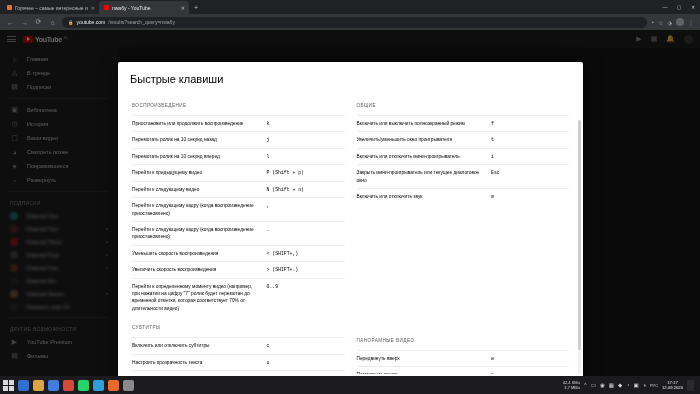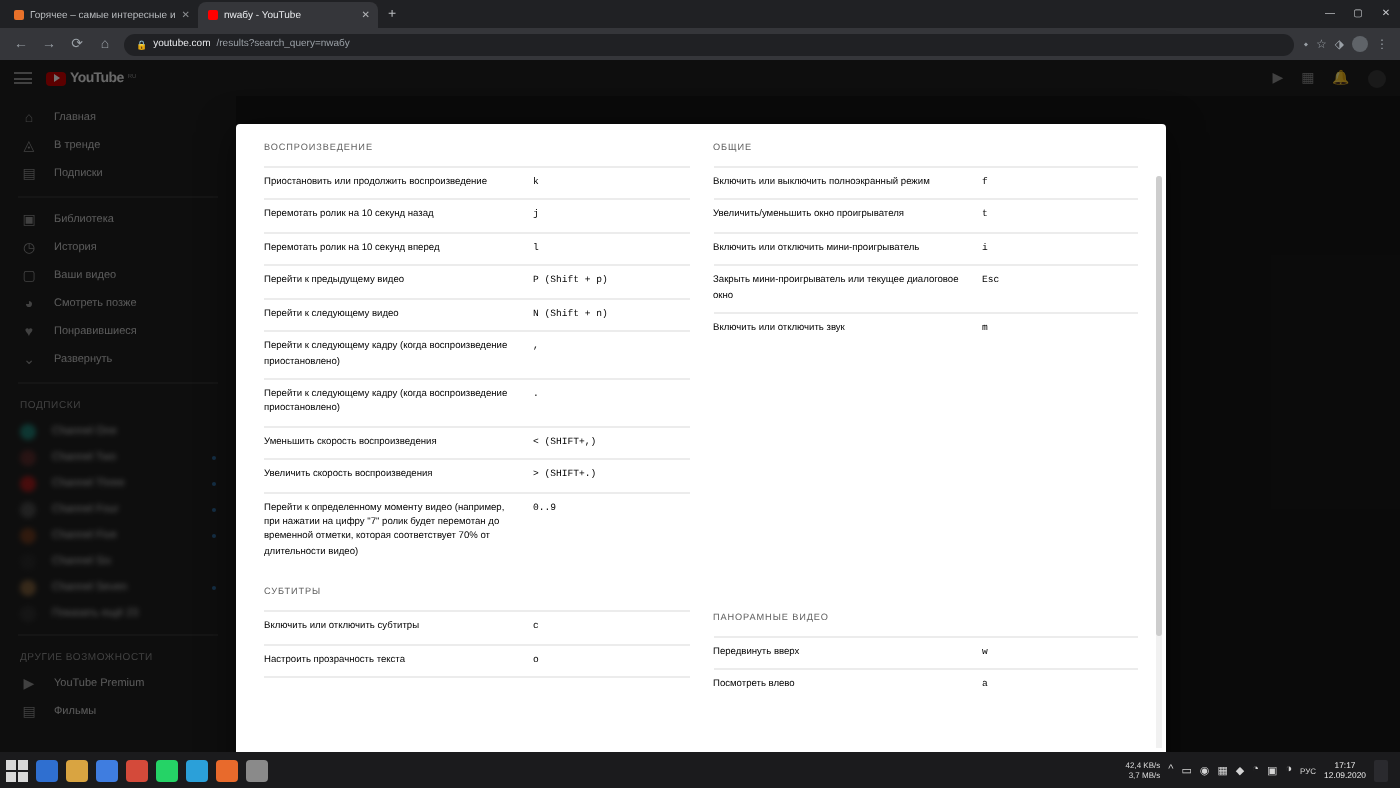--- a/index.html
+++ b/index.html
@@ -265,20 +265,21 @@
     </div>
     <div class="sb-item">
       <span class="sb-ico">▤</span>
       <span class="sb-lbl">Фильмы</span>
     </div>
   </div>
 
   <div id="overlay"></div>
 
   <div id="dialog">
+    <div id="dlg-title">Быстрые клавиши</div>
 
     <div id="dlg-body">
 
       <div class="col">
         <div class="sec-head">Воспроизведение</div>
 
         <div class="kbrow">
           <div class="desc">Приостановить или продолжить воспроизведение</div>
           <div class="keys">k</div>
         </div>

